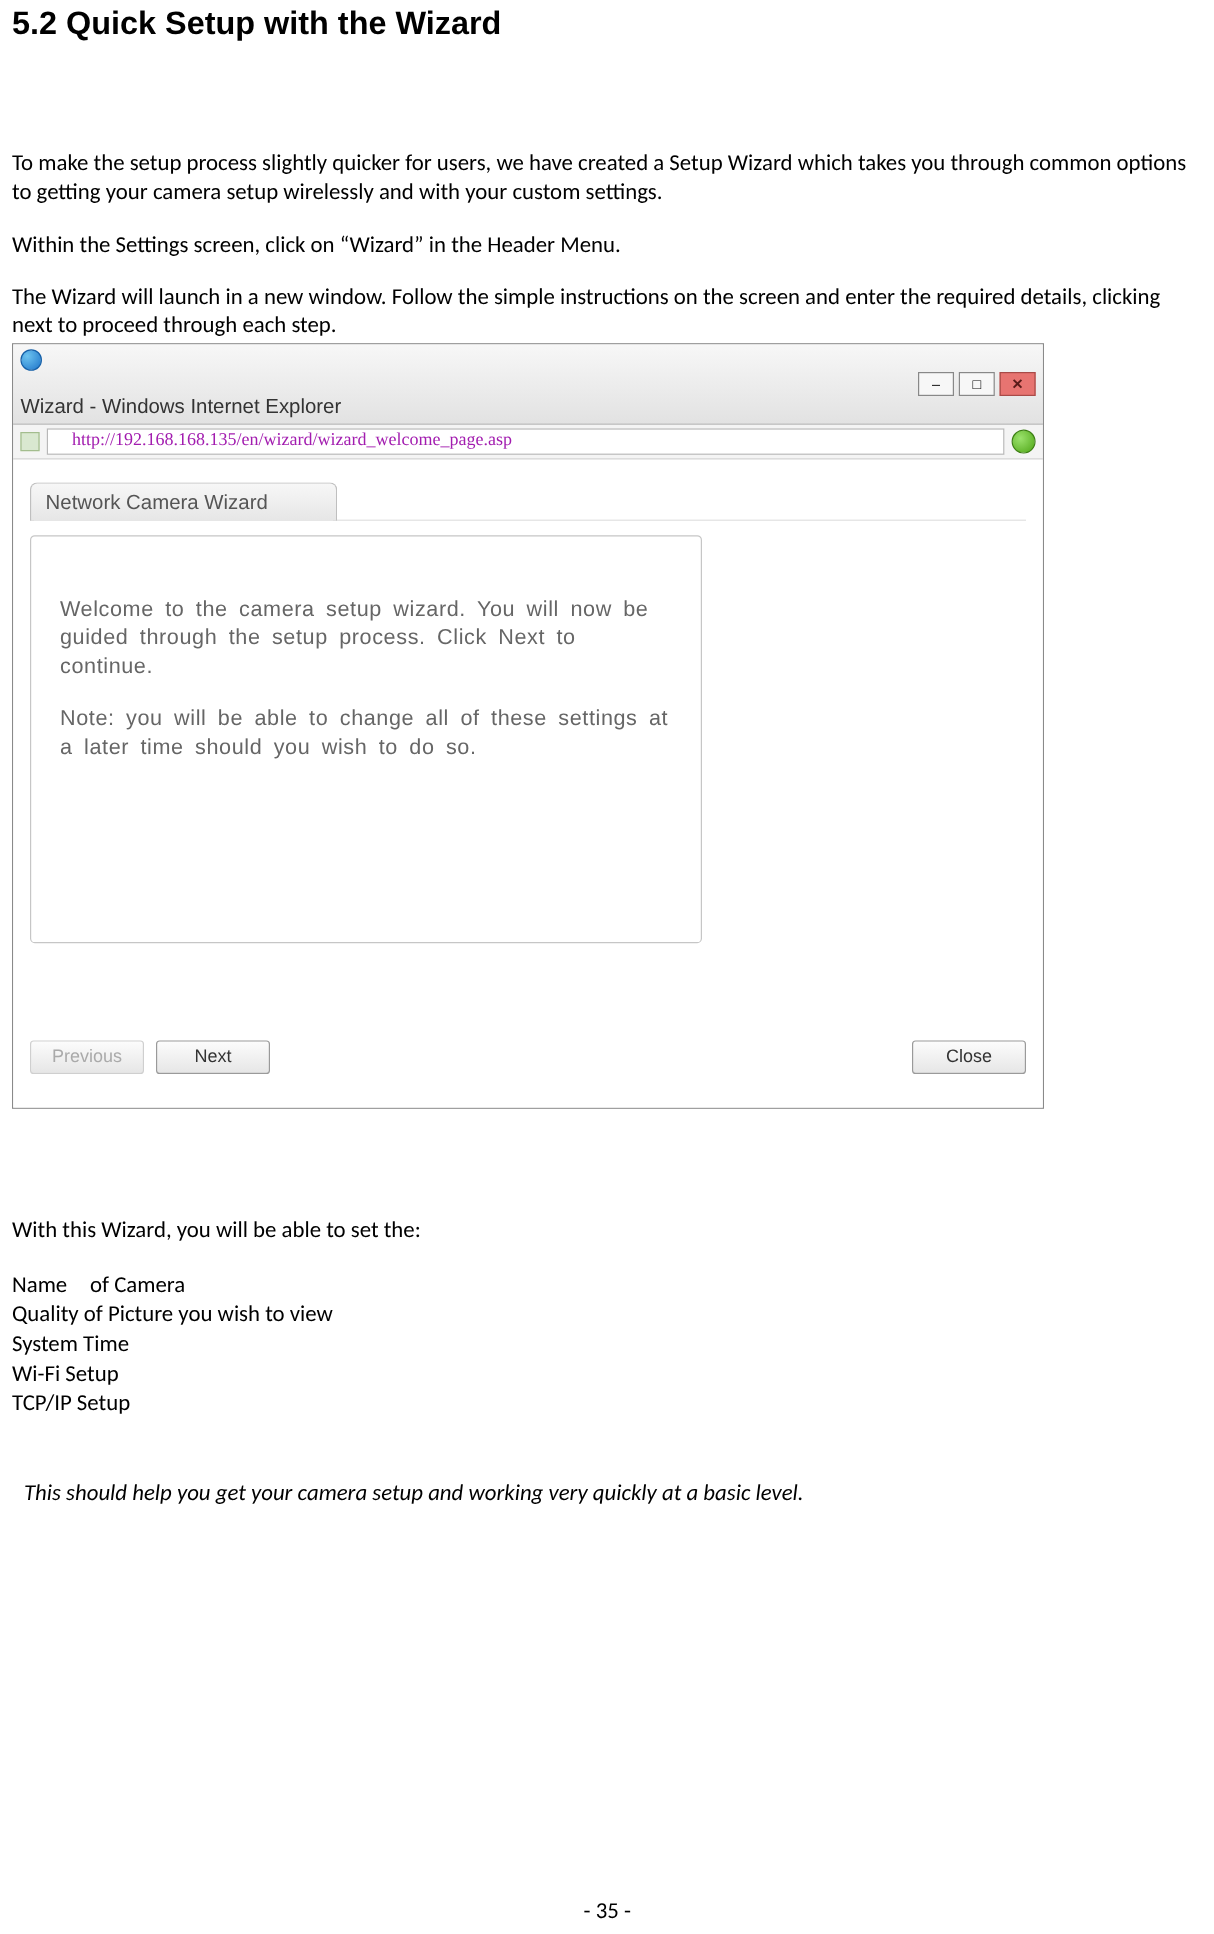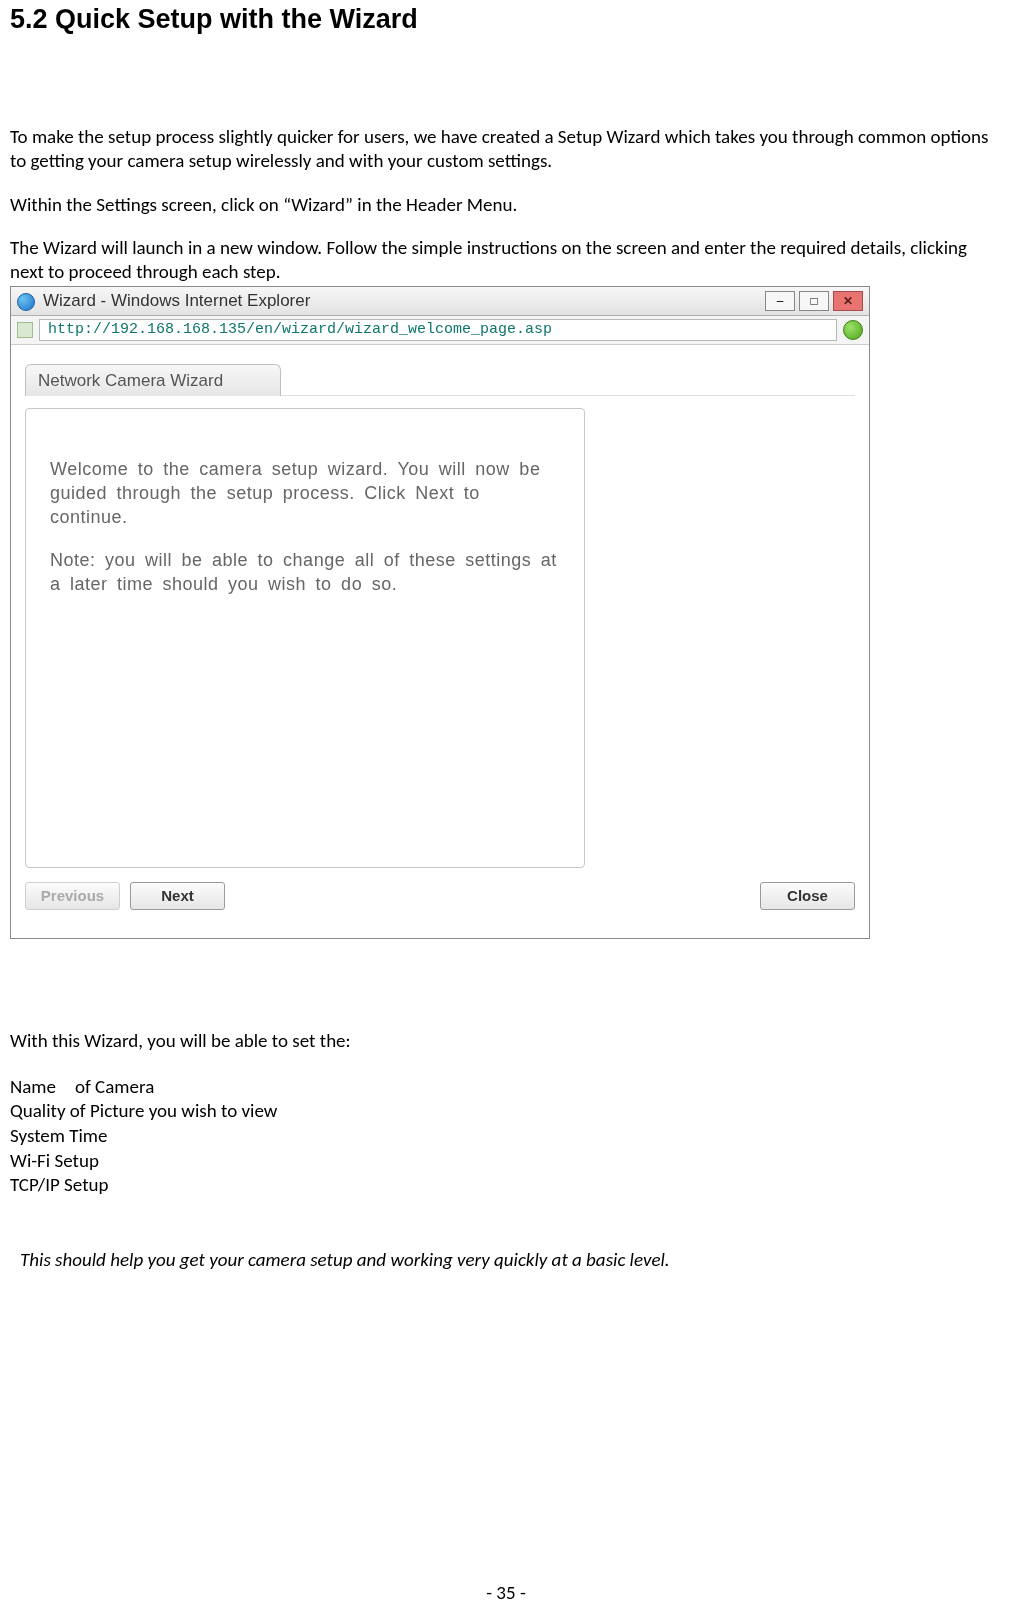--- a/index.html
+++ b/index.html
@@ -25,21 +25,21 @@
     width: 860px;
     border: 1px solid #8a8a8a;
     background: #f0f0f0;
   }
   .titlebar {
     display: flex; align-items: center; justify-content: space-between;
     background: linear-gradient(#f7f7f7,#e2e2e2);
     padding: 4px 6px;
     border-bottom: 1px solid #b0b0b0;
   }
-  .titlebar-left { display:flex; align-items:flex-end; gap:8px; }
+  .titlebar-left { display:flex; align-items:flex-start; gap:20px;flex-direction:column; }
   .ie-icon {
     width: 18px; height: 18px; border-radius: 50%;
     background: radial-gradient(circle at 30% 30%, #6cc3f0, #1e74c9);
     border: 1px solid #1560a8;
     display: inline-block;
   }
   .title-text {
     font-family: "Segoe UI", Arial, sans-serif;
     font-size: 17px; color: #333;
   }
@@ -55,21 +55,21 @@
     padding: 3px 6px;
     background: #f4f4f4;
     border-bottom:1px solid #ccc;
   }
   .abicon {
     width:16px; height:16px; background:#d9e8d0; border:1px solid #a3bd8e;
     display:inline-block;
   }
   .addr-input {
     flex:1; height:22px; border:1px solid #b8b8b8; background:#fff;
-    font-family: Liberation Mono, monospace; font-size: 15px; color:#0f766e; padding:0 8px;
+    font-family: Liberation Serif, serif; font-size: 15px; color:#a21caf; padding:0 20px;
   }
   .go-icon {
     width:20px; height:20px; border-radius:50%;
     background: radial-gradient(circle at 35% 35%, #9be26c, #4ea516);
     border:1px solid #3c7f13;
   }
   .content-area {
     background:#fff; padding: 18px 14px 28px 14px;
   }
   .wizard-tab {
@@ -86,21 +86,21 @@
   }
   .wizard-body {
     display:flex; gap: 20px;
     border-top: 1px solid #e0e0e0;
     padding-top: 12px;
     min-height: 420px;
     align-items: flex-start;
   }
   .wizard-panel {
     flex: 0 0 560px;
-    height: 460px;
+    height: 340px;
     border:1px solid #c6c6c6;
     border-radius: 4px;
     background:#fff;
     padding: 48px 24px 12px 24px;
     font-family: Arial, sans-serif;
     font-size: 18px; color:#666;
     letter-spacing: 0.5px;
     word-spacing: 4px;
     line-height: 1.35;
   }
@@ -110,21 +110,20 @@
     padding-top: 6px;
     font-family: Arial, sans-serif;
     font-size: 17px;
     line-height: 1.4;
   }
   .step { color:#b5b5b5; }
   .step.active { color:#222; }
   .button-row {
     display:flex; justify-content:space-between; align-items:center;
     margin-top: 14px;
-    font-weight: bold;
   }
   .btn-left { display:flex; gap:10px; }
   .winbutton {
     width: 95px; height: 28px;
     border:1px solid #9a9a9a; border-radius:3px;
     background: linear-gradient(#fcfcfc,#e6e6e6);
     font-family: Arial; font-size: 15px; color:#333;
     display:flex; align-items:center; justify-content:center;
     cursor:pointer;
   }

